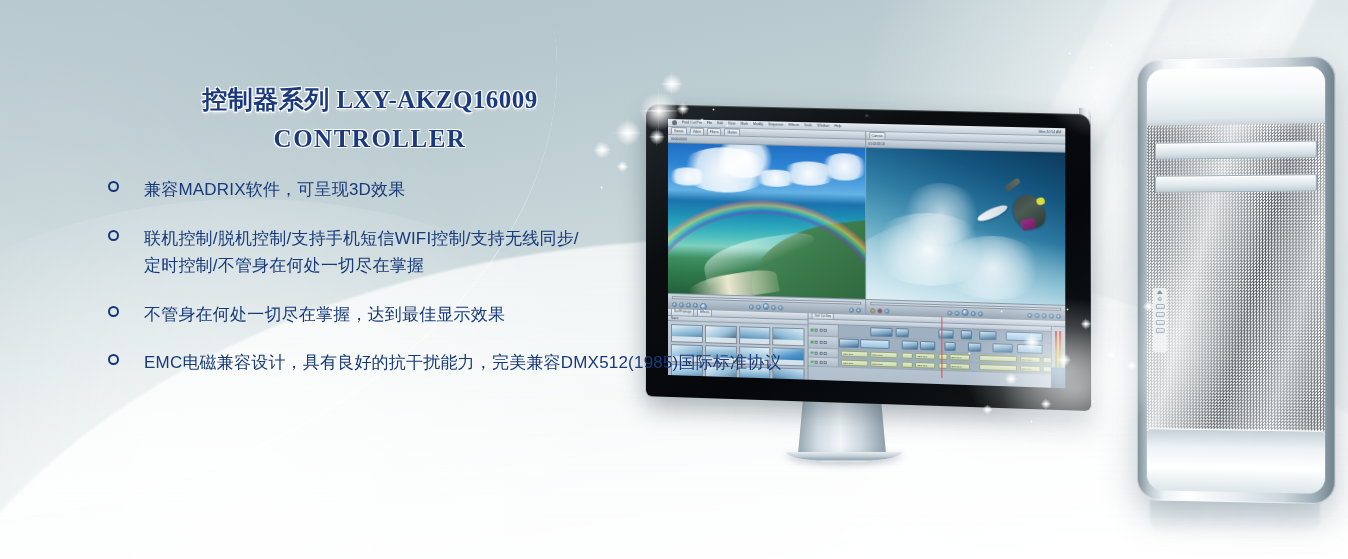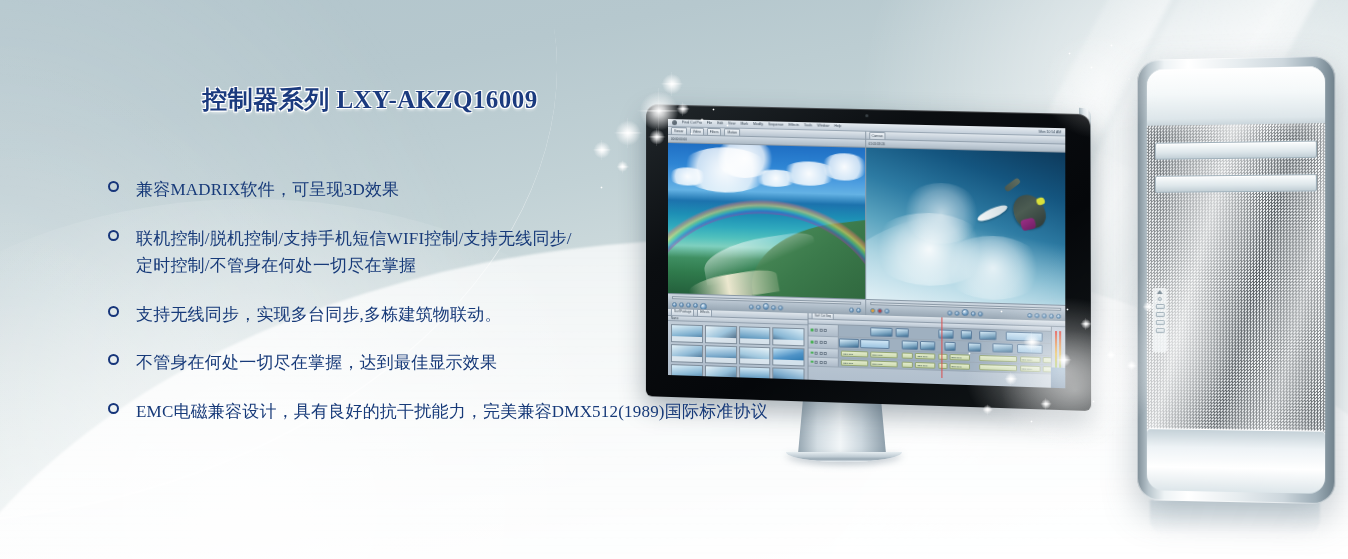--- a/index.html
+++ b/index.html
@@ -118,21 +118,22 @@
   }
   .feature .ring {
     flex: 0 0 auto;
     width: 11px; height: 11px; margin-top: 5px; margin-right: 17px;
     border: 2.4px solid #16357a; border-radius: 50%;
     background: transparent;
   }
   .feature .ftext {
     font-size: 17px; color: #173a79; line-height: 1.62;
     letter-spacing: .2px; white-space: pre-line;
-    font-family: Liberation Serif, serif;
+    font-family: Liberation Sans, sans-serif;
+    margin-left: 8px;
   }
 
   
   #monitor {
     position: absolute; left: 646px; top: 104px;
     width: 438px; height: 292px;
     z-index: 14;
   }
   .mon-bezel {
     position: absolute; inset: 0;
@@ -515,43 +516,40 @@
     <div class="diag diag-2"></div>
     <div class="diag diag-3"></div>
     <div class="diag diag-4"></div>
     <div class="band-low"></div>
     <div class="glow-bl"></div>
   </div>
 
   <div class="text-block">
     <div class="title-wrap">
       <div class="title-line1">控制器系列 LXY-AKZQ16009</div>
+      <div class="title-line2">CONTROLLER</div>
     </div>
 
     <div class="features">
       <div class="feature">
         <span class="ring"></span>
         <span class="ftext">兼容MADRIX软件，可呈现3D效果</span>
       </div>
       <div class="feature">
         <span class="ring"></span>
         <span class="ftext">联机控制/脱机控制/支持手机短信WIFI控制/支持无线同步/
 定时控制/不管身在何处一切尽在掌握</span>
       </div>
       <div class="feature">
         <span class="ring"></span>
-        <span class="ftext">支持无线同步，实现多台同步,多栋建筑物联动。</span>
-      </div>
-      <div class="feature">
-        <span class="ring"></span>
         <span class="ftext">不管身在何处一切尽在掌握，达到最佳显示效果</span>
       </div>
       <div class="feature">
         <span class="ring"></span>
-        <span class="ftext">EMC电磁兼容设计，具有良好的抗干扰能力，完美兼容DMX512(1989)国际标准协议</span>
+        <span class="ftext">EMC电磁兼容设计，具有良好的抗干扰能力，完美兼容DMX512(1985)国际标准协议</span>
       </div>
     </div>
   </div>
 
   <div id="monitor">
     <div class="mon-edge"></div>
     <div class="mon-bezel">
       <div class="mon-cam"></div>
     </div>
 

